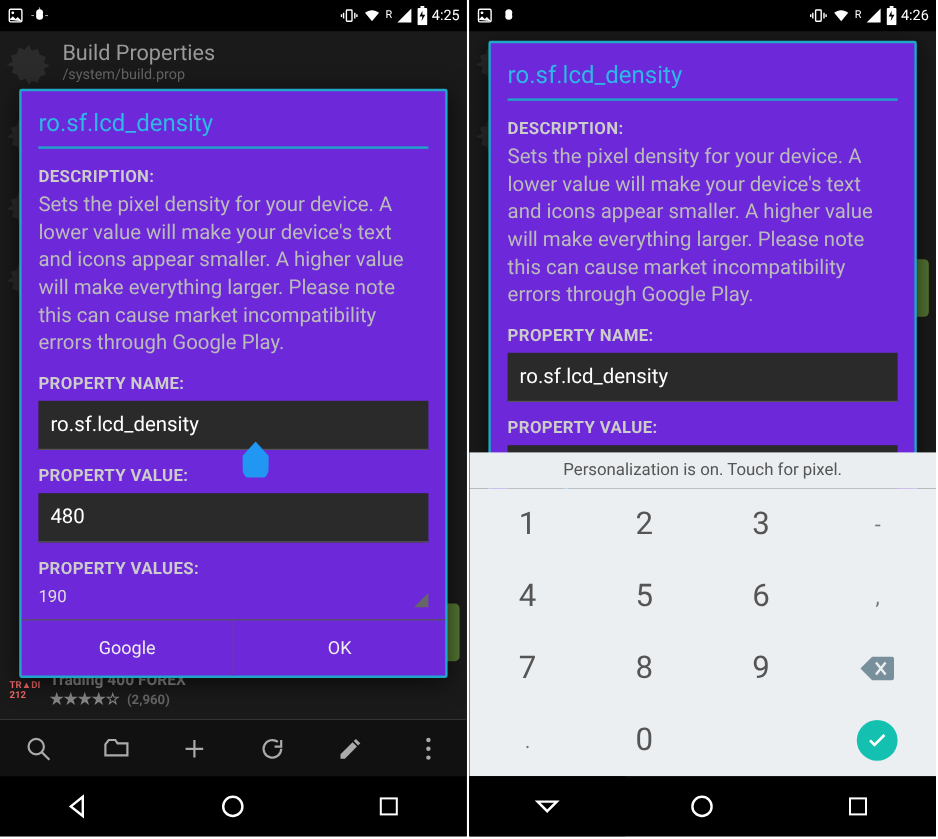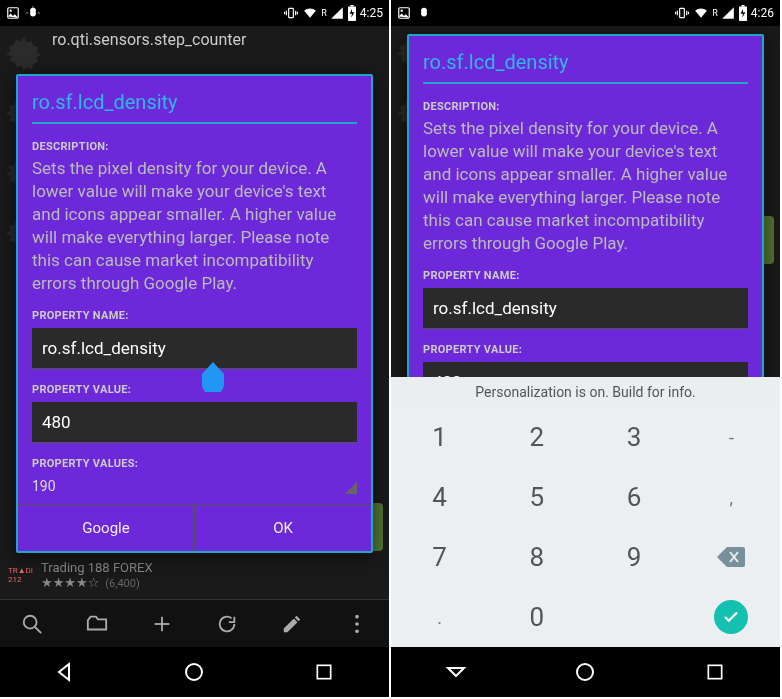--- a/index.html
+++ b/index.html
@@ -16,28 +16,28 @@
 
 
 .app-header { padding:8px 10px; color:#888; }
 .app-title { color:#999; font-size:18px; }
 .app-sub { color:#666; font-size:12px; }
 .prop-row { color:#ddd; font-size:14px; padding:4px 10px; }
 .bg-gears { position:absolute; left:0; top:0; bottom:0; width:48px; }
 .gear { width:40px; height:40px; margin:8px 4px; opacity:0.3; }
 .bottombar { position:absolute; bottom:0; left:0; right:0; height:48px; background:#111; display:flex; align-items:center; justify-content:space-around; border-top:1px solid #333; }
 .bottombar .bbtn { color:#888; width:40px; height:40px; display:flex; align-items:center; justify-content:center; }
-.trading { position:absolute; bottom:52px; left:8px; right:8px; height:40px; color:#666; font-size:11px; display:flex; align-items:center; }
+.trading { position:absolute; bottom:52px; left:8px; right:8px; height:40px; color:#666; font-size:11px; display:flex; align-items:center;font-weight:bold; }
 .trading .stars { color:#888; font-size:13px; margin-right:6px; }
 
 
 .dialog { position:absolute; left:16px; right:16px; top:48px; background:#6d28d9; border:2px solid #1fa6c9; box-shadow:0 4px 20px rgba(0,0,0,0.6); border-radius:2px; }
 .dlg-title { color:#2eb8e6; font-size:20px; padding:14px 14px 8px; }
 .dlg-hr { height:2px; background:#1fa6c9; margin:0 14px 10px; }
-.dlg-label { color:#ccc; font-size:11px; font-weight:bold; padding:6px 14px 4px; letter-spacing:0.3px; }
+.dlg-label { color:#ccc; font-size:14px; font-weight:bold; padding:6px 14px 4px; letter-spacing:0.3px; }
 .dlg-desc { color:#bbb; font-size:17px; line-height:1.35; padding:0 14px 8px; }
 .dlg-input { margin:2px 14px 8px; background:#2a2a2a; border:none; border-bottom:1px solid #555; color:#fff; font-size:17px; padding:10px 10px; width:calc(100% - 28px); }
 .dlg-default { color:#ddd; font-size:14px; padding:4px 14px 10px; }
 .dlg-corner { position:absolute; right:14px; bottom:10px; width:0; height:0; border-left:12px solid transparent; border-bottom:12px solid #666; }
 .dlg-btns { display:flex; border-top:1px solid #555; }
 .dlg-btns .dbtn { flex:1; text-align:center; padding:14px 0; color:#eee; font-size:15px; }
 .dlg-btns .dbtn + .dbtn { border-left:1px solid #555; }
 .cursor-handle { position:absolute; width:22px; height:30px; pointer-events:none; }
 .cursor-handle svg { display:block; }
 
@@ -110,33 +110,37 @@
           </svg>
       <svg class="gear" viewBox="0 0 24 24" fill="#555">
             <circle cx="12" cy="12" r="3" fill="#222"></circle>
             <path d="M12 2l1.5 3 3-1 1 3 3 1-1 3 3 1.5-3 1.5 1 3-3 1-1 3-3-1L12 22l-1.5-3-3 1-1-3-3-1 1-3L1 12l3-1.5-1-3 3-1 1-3 3 1z"></path>
           </svg>
       <svg class="gear" viewBox="0 0 24 24" fill="#555">
             <circle cx="12" cy="12" r="3" fill="#222"></circle>
             <path d="M12 2l1.5 3 3-1 1 3 3 1-1 3 3 1.5-3 1.5 1 3-3 1-1 3-3-1L12 22l-1.5-3-3 1-1-3-3-1 1-3L1 12l3-1.5-1-3 3-1 1-3 3 1z"></path>
           </svg>
     </div>
+    <div class="app-header" style="margin-left:42px;">
+      <div class="app-title">Build Properties</div>
+      <div class="app-sub">/system/build.prop</div>
+    </div>
     <div class="prop-row" style="margin-left:42px;color:#ccc;font-size:16px;">ro.qti.sensors.step_counter</div>
 
     <div class="dl-btn" style="bottom:96px;">
       <svg width="26" height="26" viewBox="0 0 24 24" fill="none" stroke="#fff" stroke-width="2">
             <path d="M12 3v12m0 0l-4-4m4 4l4-4M4 20h16"></path>
           </svg>
     </div>
 
     <div class="trading">
       <div style="font-size:8px;color:#e66;">TR▲DI<br>212</div>
       <div style="margin-left:8px;">
-        <div style="color:#888;font-size:13px;">Trading 188 FOREX</div>
-        <div><span class="stars">★★★★☆</span><span>(6,400)</span></div>
+        <div style="color:#888;font-size:13px;">Trading 400 FOREX</div>
+        <div><span class="stars">★★★★☆</span><span>(2,960)</span></div>
       </div>
     </div>
 
     <div class="bottombar">
       <div class="bbtn">
             <svg width="22" height="22" viewBox="0 0 24 24" fill="none" stroke="#aaa" stroke-width="2">
               <circle cx="10" cy="10" r="7"></circle>
               <line x1="15" y1="15" x2="22" y2="22"></line>
             </svg>
           </div>
@@ -281,21 +285,21 @@
       <div style="position:relative; padding-bottom:6px;">
         <input class="dlg-input" style="border-bottom: 2px solid rgb(46, 184, 230);" value="400">
         <div class="cursor-handle" style="left:52px; top:36px;">
           <svg width="22" height="30" viewBox="0 0 22 30">
                 <path d="M11 0l11 12v10a8 8 0 0 1-22 0V12z" fill="#2196f3"></path>
               </svg>
         </div>
       </div>
     </div>
 
-    <div class="kb-notice" style="bottom:240px;">Personalization is on. Build for info.</div>
+    <div class="kb-notice" style="bottom:240px;">Personalization is on. Touch for pixel.</div>
 
     <div class="keypad" style="height:240px;">
       <button class="key">1</button>
       <button class="key">2</button>
       <button class="key">3</button>
       <button class="key special">-</button>
       <button class="key">4</button>
       <button class="key">5</button>
       <button class="key">6</button>
       <button class="key special">,</button>

